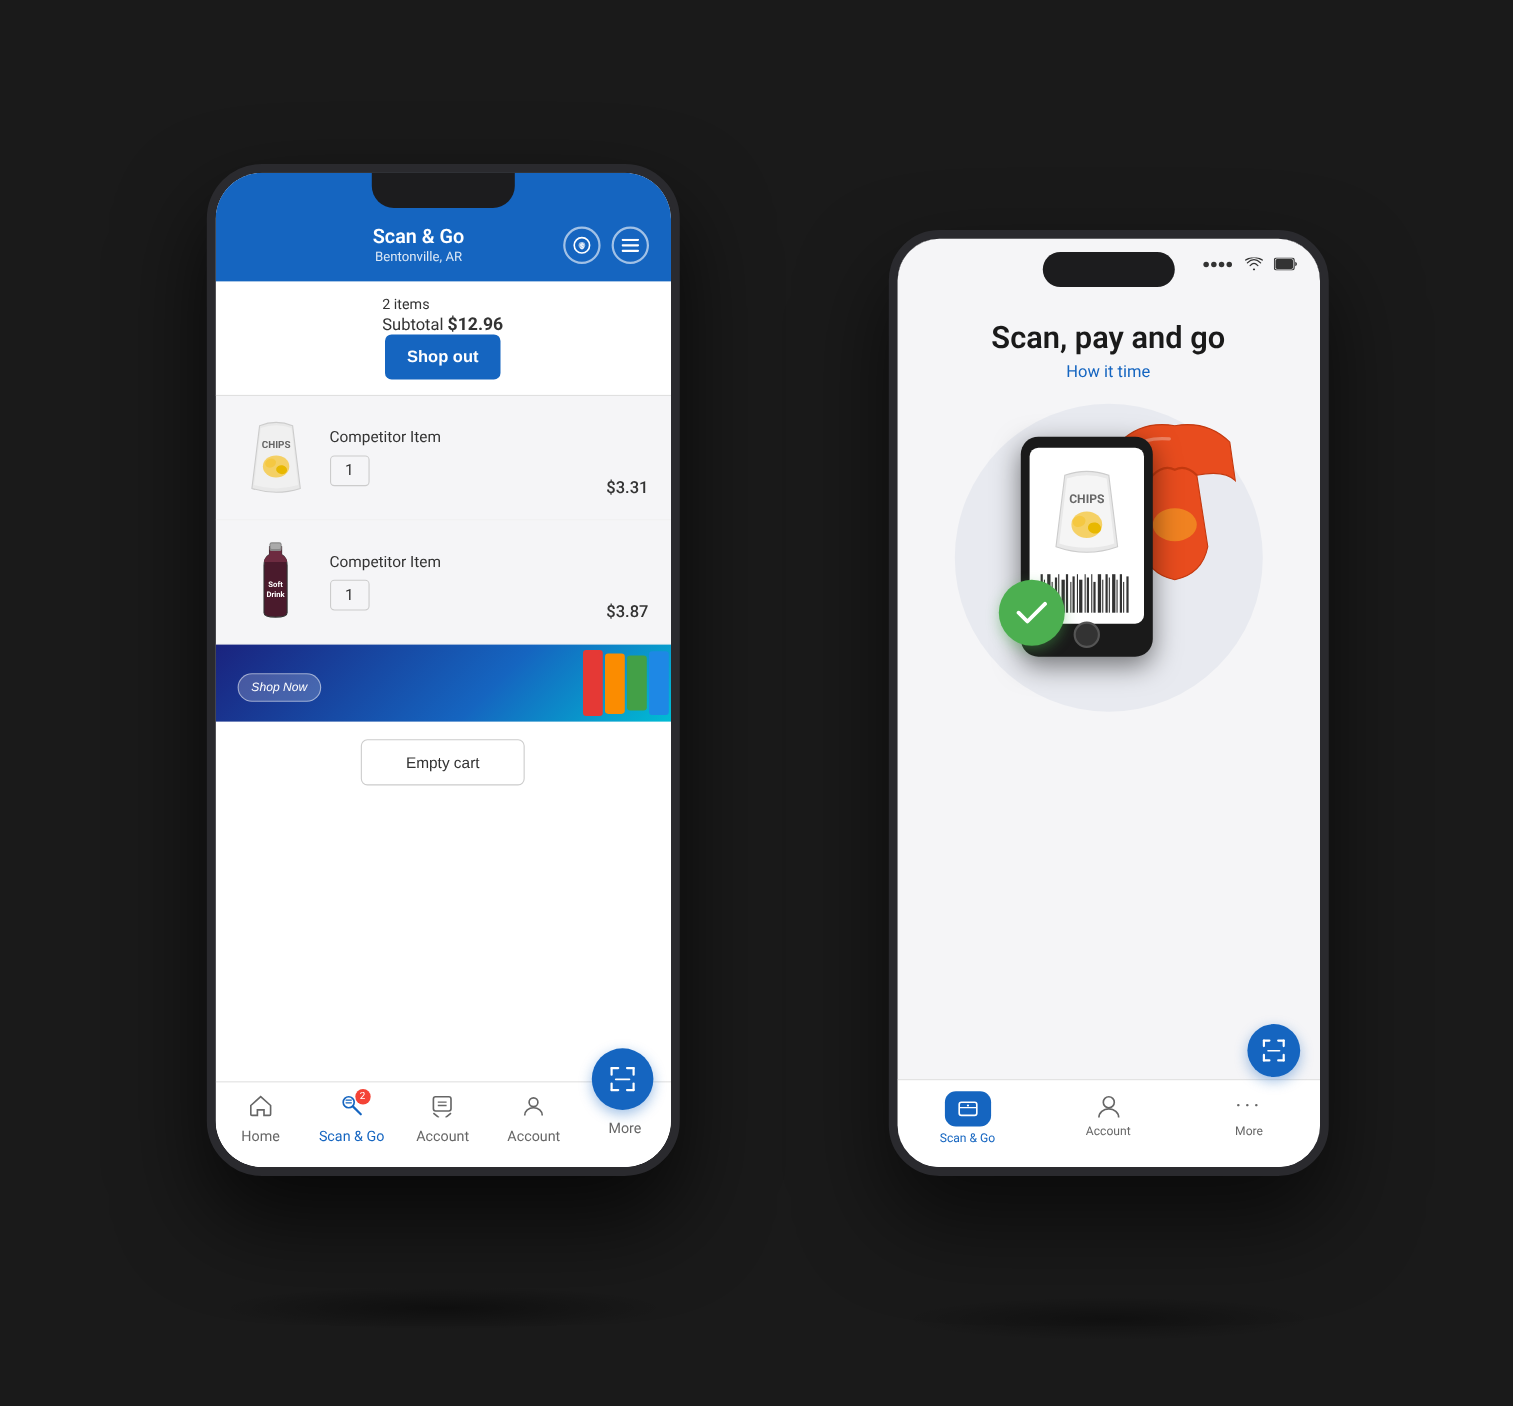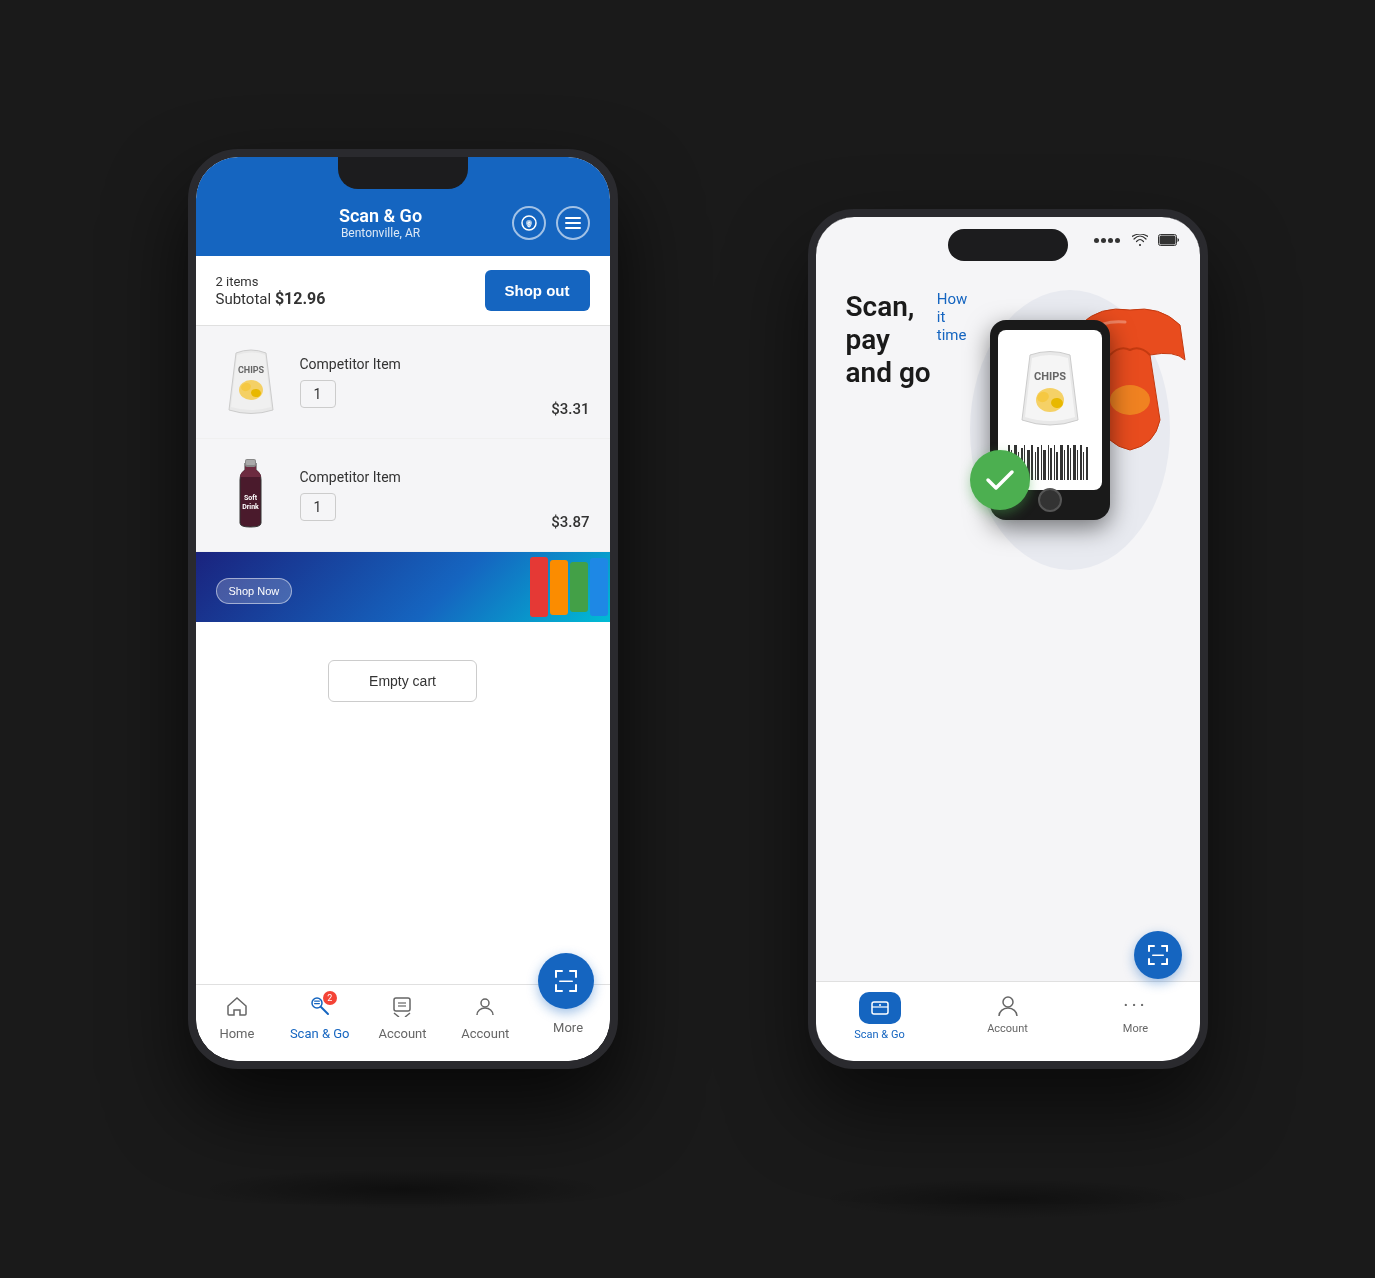--- a/index.html
+++ b/index.html
@@ -134,20 +134,21 @@
     }
 
     
     .cart-summary {
       background: white;
       padding: 14px 20px;
       display: flex;
       align-items: center;
       justify-content: space-between;
       border-bottom: 1px solid #e0e0e0;
+      flex-direction: column;
     }
 
     .cart-info .items-count {
       font-size: 13px;
       color: #333;
     }
 
     .cart-info .subtotal {
       font-size: 15px;
       color: #333;
@@ -272,21 +273,20 @@
     }
 
     .empty-cart-btn {
       border: 1px solid #ccc;
       background: white;
       color: #333;
       padding: 12px 40px;
       border-radius: 6px;
       font-size: 14px;
       cursor: pointer;
-      margin-top: 22px;
     }
 
     
     .scan-fab {
       position: absolute;
       bottom: 90px;
       right: 20px;
       width: 56px;
       height: 56px;
       background: #1565c0;
@@ -379,22 +379,23 @@
       width: 5px;
       height: 5px;
       background: #333;
       border-radius: 50%;
     }
 
     .right-content {
       flex: 1;
       padding: 40px 30px 20px;
       display: flex;
-      flex-direction: row;
+      flex-direction: column;
       overflow: hidden;
+      text-align: center;
     }
 
     .scan-pay-go-title {
       font-size: 28px;
       font-weight: 600;
       color: #1a1a1a;
       margin-bottom: 6px;
     }
 
     .how-it-works {
@@ -546,21 +547,21 @@
         </div>
         <div class="item-details">
           <div class="item-name">Competitor Item</div>
           <div class="qty-box">1</div>
         </div>
         <div class="item-price">$3.87</div>
       </div>
 
       <div class="promo-banner">
         <div style="flex:1; z-index:1;">
-          <button class="shop-now-btn" style="margin-top:8px;">Shop Now</button>
+          <button class="shop-now-btn" style="margin-top:8px;font-style:italic;">Shop Now</button>
         </div>
 
         <div class="banner-cans">
           <div class="can" style="background:#e53935; height:60px;"></div>
           <div class="can" style="background:#fb8c00; height:55px;"></div>
           <div class="can" style="background:#43a047; height:50px;"></div>
           <div class="can" style="background:#1e88e5; height:58px;"></div>
         </div>
       </div>
 

